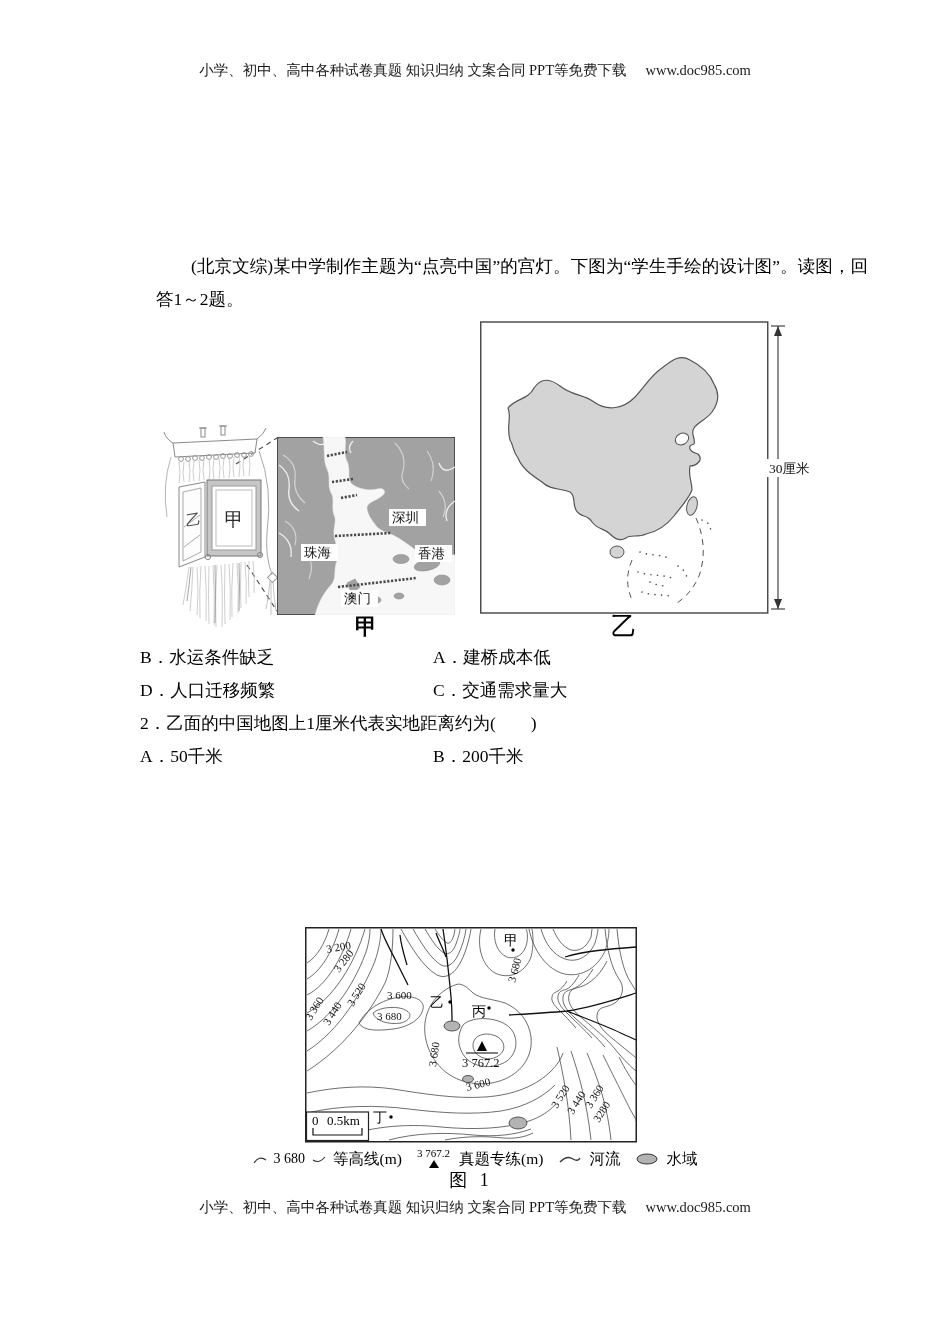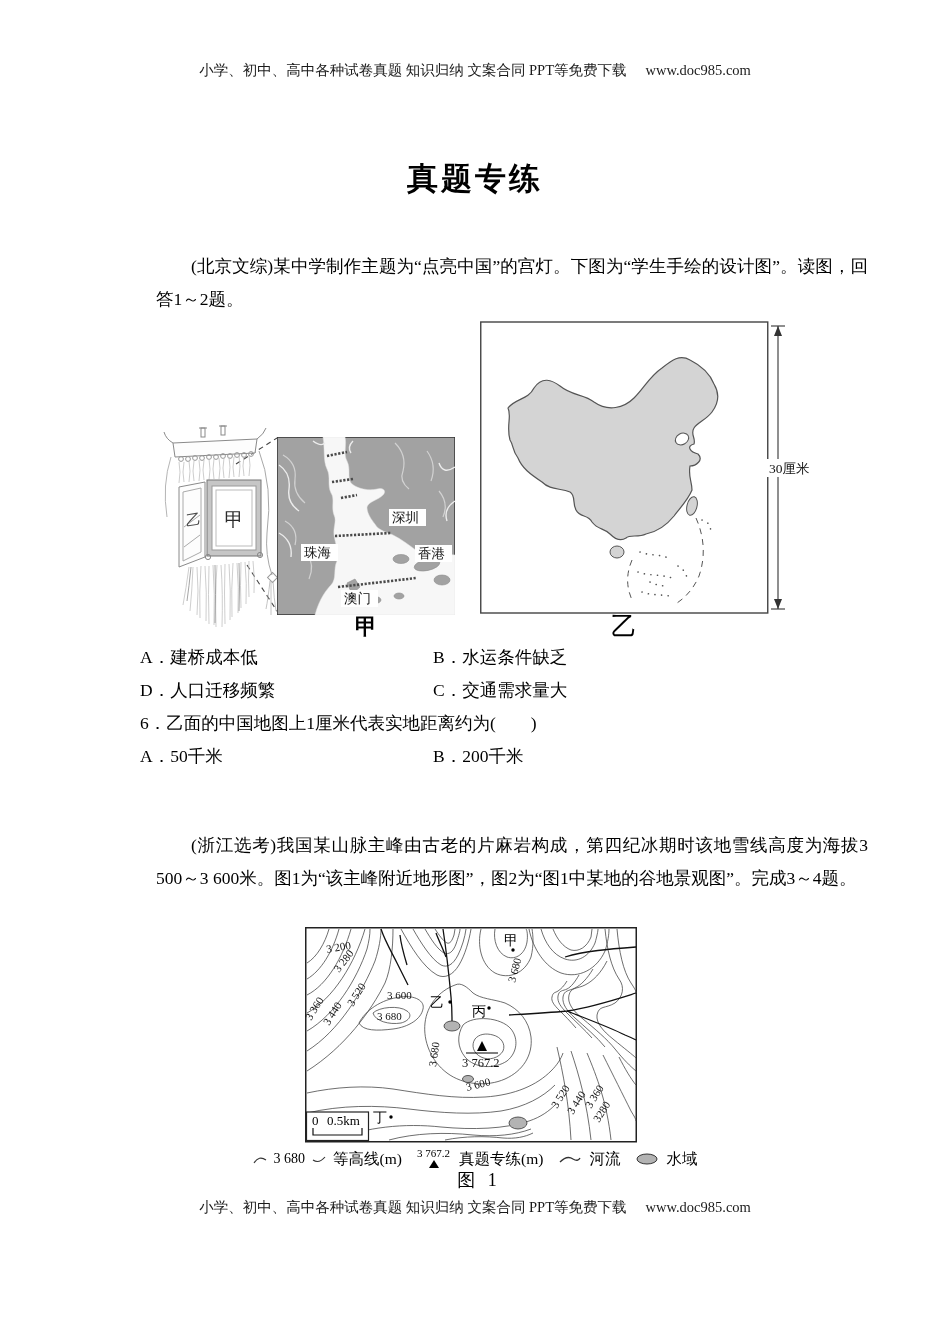--- a/index.html
+++ b/index.html
@@ -11,38 +11,37 @@
          font-size:31px;font-weight:bold;letter-spacing:3px;}
   .para{position:absolute;left:124px;width:712px;font-size:17.5px;line-height:33px;
         text-align:justify;text-indent:2em;margin-left:32px;}
   .qblock{position:absolute;left:124px;top:641px;width:712px;font-size:17.5px;}
   .qrow{height:33px;line-height:33px;padding-left:16px;white-space:nowrap;}
   .optrow{height:33px;line-height:33px;padding-left:16px;display:grid;grid-template-columns:293px 1fr;}
   .fig1{position:absolute;left:0;top:315px;width:950px;height:330px;}
   .fig1 .abs{position:absolute;}
   .capjia{position:absolute;left:277px;top:297px;width:178px;text-align:center;font-size:22px;font-weight:bold;}
   .capyi{position:absolute;left:560px;top:294px;width:128px;text-align:center;font-size:26px;}
-  .fig2cap{position:absolute;top:1168px;left:12px;width:934px;text-align:center;font-size:18px;letter-spacing:4px;}
+  .fig2cap{position:absolute;top:1168px;left:4px;width:934px;text-align:center;font-size:18px;letter-spacing:4px;}
   .legend{position:absolute;top:1146px;left:230px;width:490px;height:26px;display:flex;align-items:center;
           justify-content:center;gap:7px;font-size:15.5px;white-space:nowrap;}
   .legend .num{font-size:14px;}
   .peakstack{display:inline-flex;flex-direction:column;align-items:center;line-height:10px;margin-right:2px;}
   .peakstack .pv{font-size:11px;transform:translateY(-2px);}
   svg text{font-family:"Liberation Serif","DejaVu Serif",serif;}
 </style>
 </head>
 <body>
 
 <div class="page">
 
   <div class="hdr" style="top:61px;">
     <span>小学、初中、高中各种试卷真题 知识归纳 文案合同 PPT等免费下载</span><span class="url">www.doc985.com</span>
   </div>
 
-  <div class="title">真题专练</div>
 
   <div class="para" style="top:250px;">(北京文综)某中学制作主题为“点亮中国”的宫灯。下图为“学生手绘的设计图”。读图，回答1～2题。</div>
 
   <div class="fig1">
 
     <svg class="abs" style="left:0;top:0;" width="950" height="330">
       <line x1="236" y1="149" x2="277" y2="123" stroke="#444" stroke-width="1.1" stroke-dasharray="5,4"></line>
       <line x1="247" y1="250" x2="279" y2="299" stroke="#444" stroke-width="1.1" stroke-dasharray="5,4"></line>
     </svg>
 
@@ -215,37 +214,36 @@
       <polygon points="298,6 294,16 302,16" fill="#333"></polygon>
       <polygon points="298,289 294,279 302,279" fill="#333"></polygon>
       <rect x="286" y="139" width="56" height="18" fill="#fff"></rect>
       <text x="289" y="153" font-size="13.5" fill="#111">30厘米</text>
     </svg>
     <div class="capyi">乙</div>
   </div>
 
   <div class="qblock">
     <div class="optrow">
+      <span>B．水运条件缺乏</span>
       <span>A．建桥成本低</span>
-      <span>B．水运条件缺乏</span>
     </div>
     <div class="optrow">
       <span>D．人口迁移频繁</span>
       <span>C．交通需求量大</span>
     </div>
-    <div class="qrow">6．乙面的中国地图上1厘米代表实地距离约为(　　)</div>
+    <div class="qrow">2．乙面的中国地图上1厘米代表实地距离约为(　　)</div>
     <div class="optrow">
       <span>A．50千米</span>
       <span>B．200千米</span>
     </div>
     <div class="optrow">
     </div>
   </div>
 
-  <div class="para" style="top:829px;">(浙江选考)我国某山脉主峰由古老的片麻岩构成，第四纪冰期时该地雪线高度为海拔3 500～3 600米。图1为“该主峰附近地形图”，图2为“图1中某地的谷地景观图”。完成3～4题。</div>
 
   <svg style="position:absolute;left:305px;top:927px;" width="332" height="216" viewBox="0 0 332 216">
     <rect x="0.75" y="0.75" width="330.5" height="214" fill="#fff" stroke="#222" stroke-width="1.5"></rect>
     <g stroke="#3d3d3d" stroke-width="0.75" fill="none">
       <path d="M2,36 C12,30 20,16 24,2"></path>
       <path d="M2,52 C16,44 28,24 34,2"></path>
       <path d="M2,68 C22,58 38,30 46,2"></path>
       <path d="M2,86 C28,72 50,36 60,2"></path>
       <path d="M2,104 C30,88 52,52 62,22 C64,14 65,8 65,2"></path>
       <path d="M2,124 C34,104 58,64 70,34 C74,22 76,10 76,2"></path>

